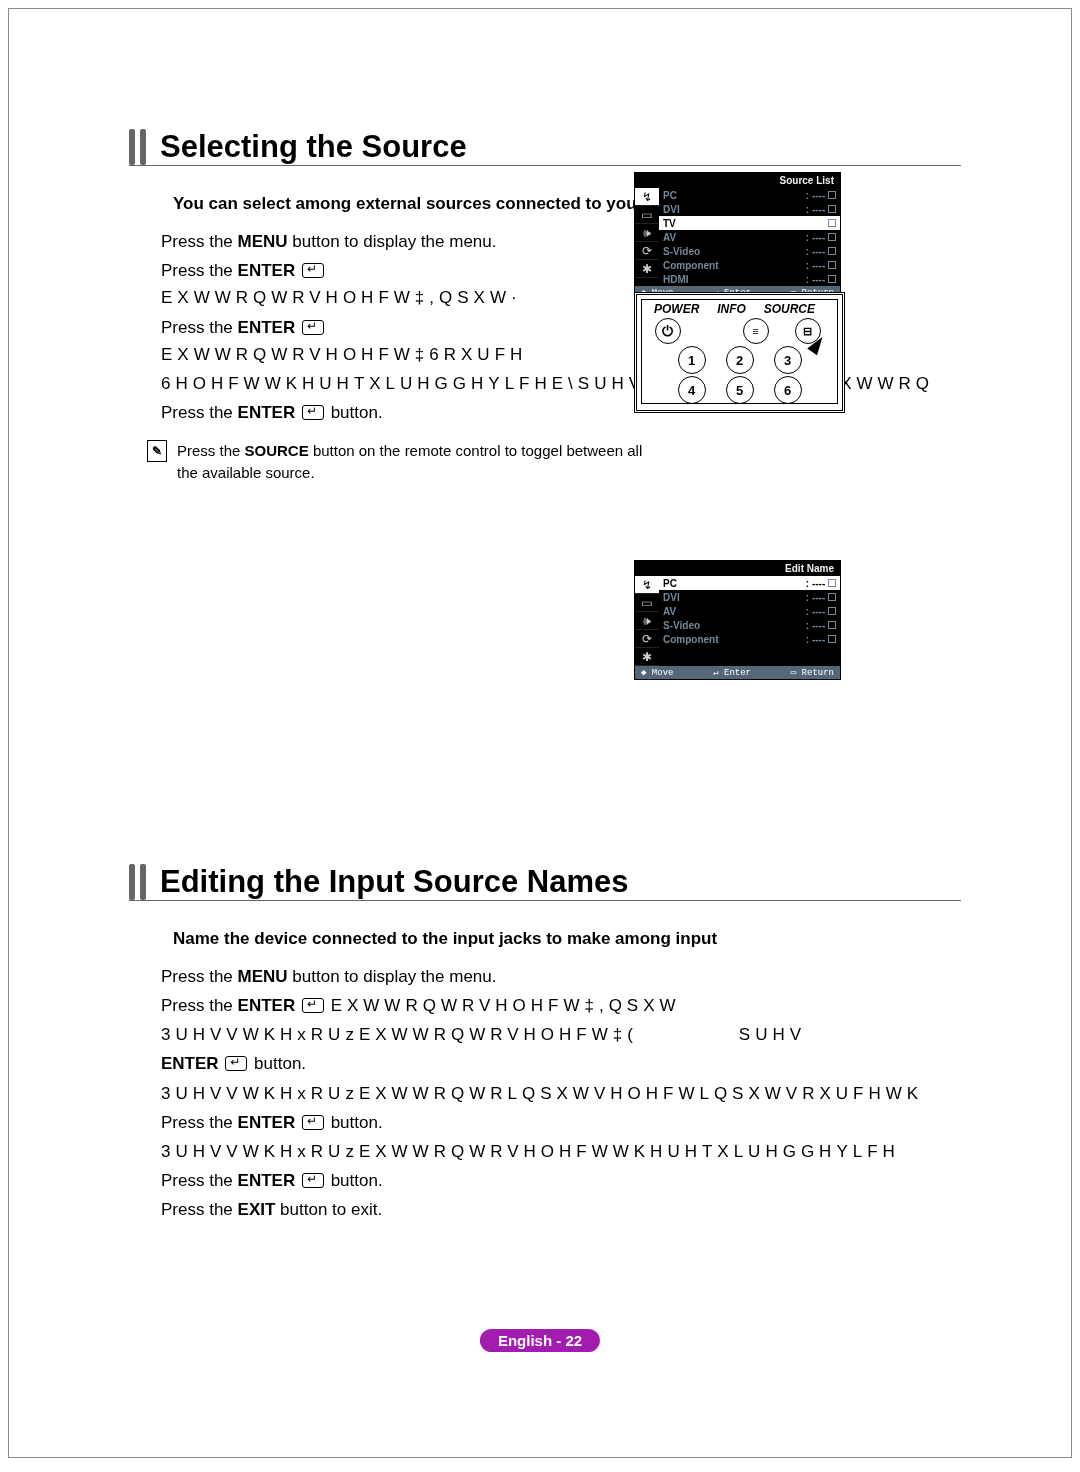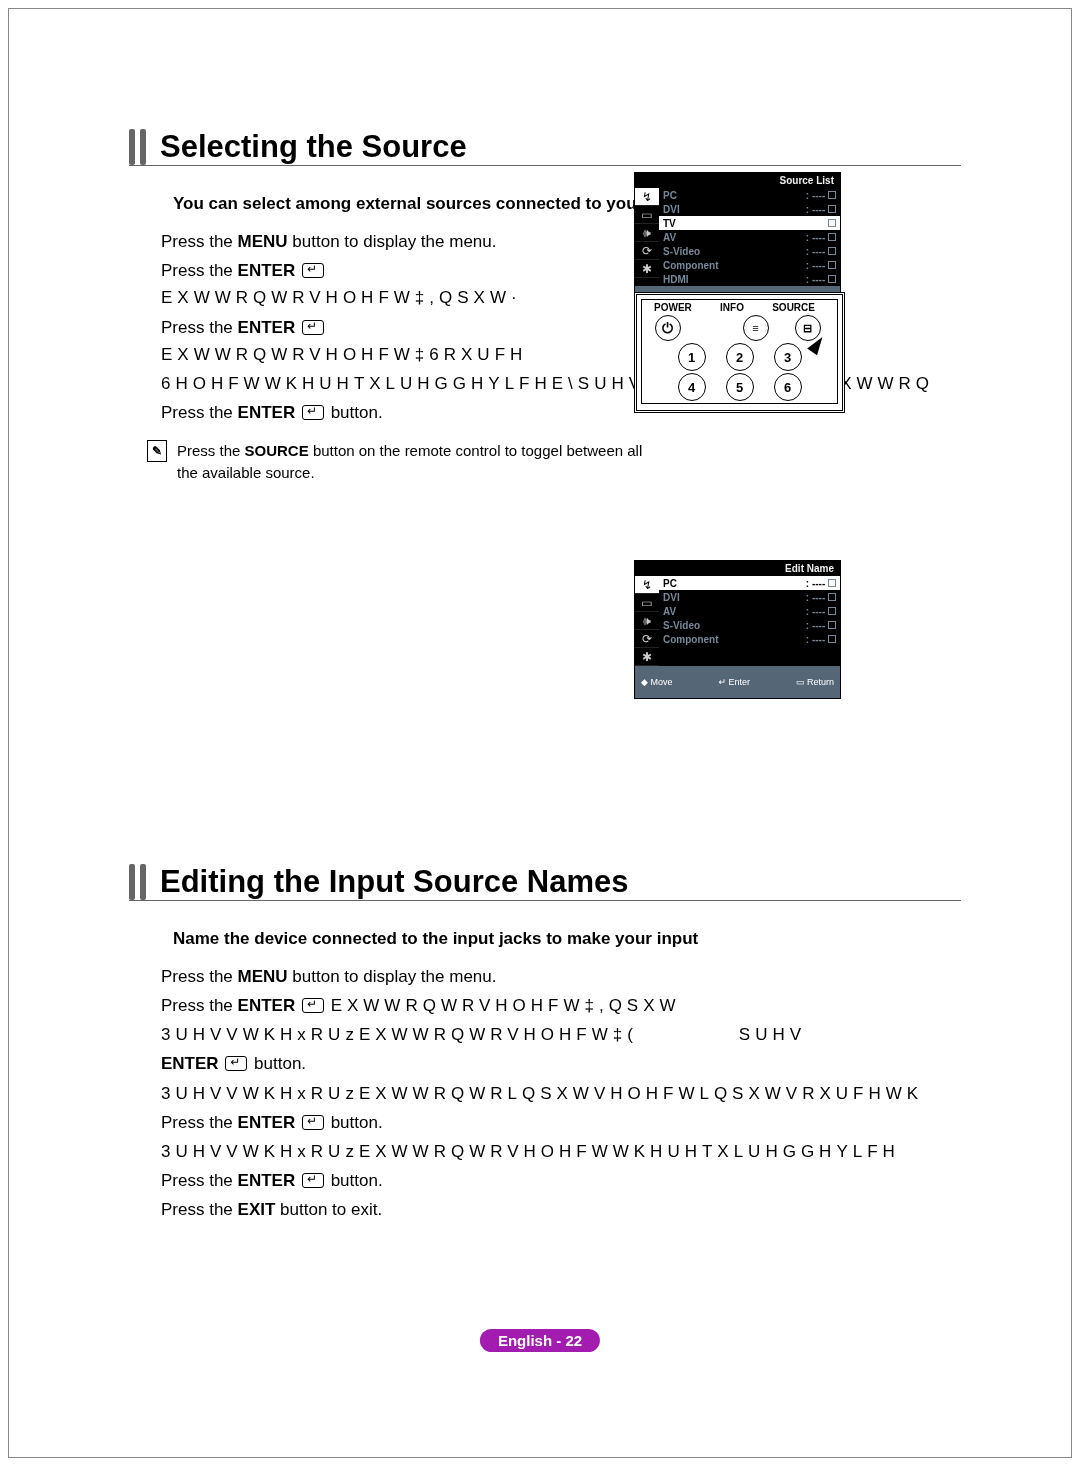--- a/index.html
+++ b/index.html
@@ -143,42 +143,44 @@
   .tv-menu-row span.box {
     width: 6px; height: 6px; border: 1px solid #789;
     display: inline-block;
   }
   .tv-menu-footer {
     display: flex;
     justify-content: space-between;
     background: #567;
     color: #fff;
     font-size: 9px;
-    padding: 11px 6px;
+    padding: 1px 6px;
     gap: 6px;
+    font-family: Liberation Mono, monospace;
   }
   .remote {
     position: absolute;
     width: 205px;
     border: 3px double #000;
     background: #fff;
     height: 115px;
   }
   .remote-inner {
     border: 1px solid #000;
     margin: 4px;
     height: 103px;
     position: relative;
   }
   .remote-labels-top {
     display: flex;
     justify-content: space-between;
-    font-size: 10px;
+    font-size: 12px;
     font-weight: 700;
     padding: 2px 22px 0 12px;
+    font-style: italic;
   }
   .remote-row {
     display: flex;
     justify-content: center;
     gap: 20px;
     margin-top: 2px;
   }
   .rbtn {
     width: 26px; height: 26px; border: 1.5px solid #000; border-radius: 50%;
     display: flex; align-items: center; justify-content: center;
@@ -338,21 +340,21 @@
 
   <div class="section2">
     <div class="section-header">
       <div class="header-bars">
           <div class="bar"></div>
           <div class="bar"></div>
         </div>
       <h2 class="section-title">Editing the Input Source Names</h2>
     </div>
 
-    <p class="intro">Name the device connected to the input jacks to make your input</p>
+    <p class="intro">Name the device connected to the input jacks to make among input</p>
 
     <div class="steps" style="max-width:720px">
       <p>
         <span>Press the </span><b>MENU</b><span> button to display the menu.</span>
       </p>
       <p>
         <span>Press the </span><b>ENTER</b>
         <span class="enter-glyph"></span>
         <span class="garbled">EXWWRQWRVHOHFW‡,QSXW</span>
       </p>

